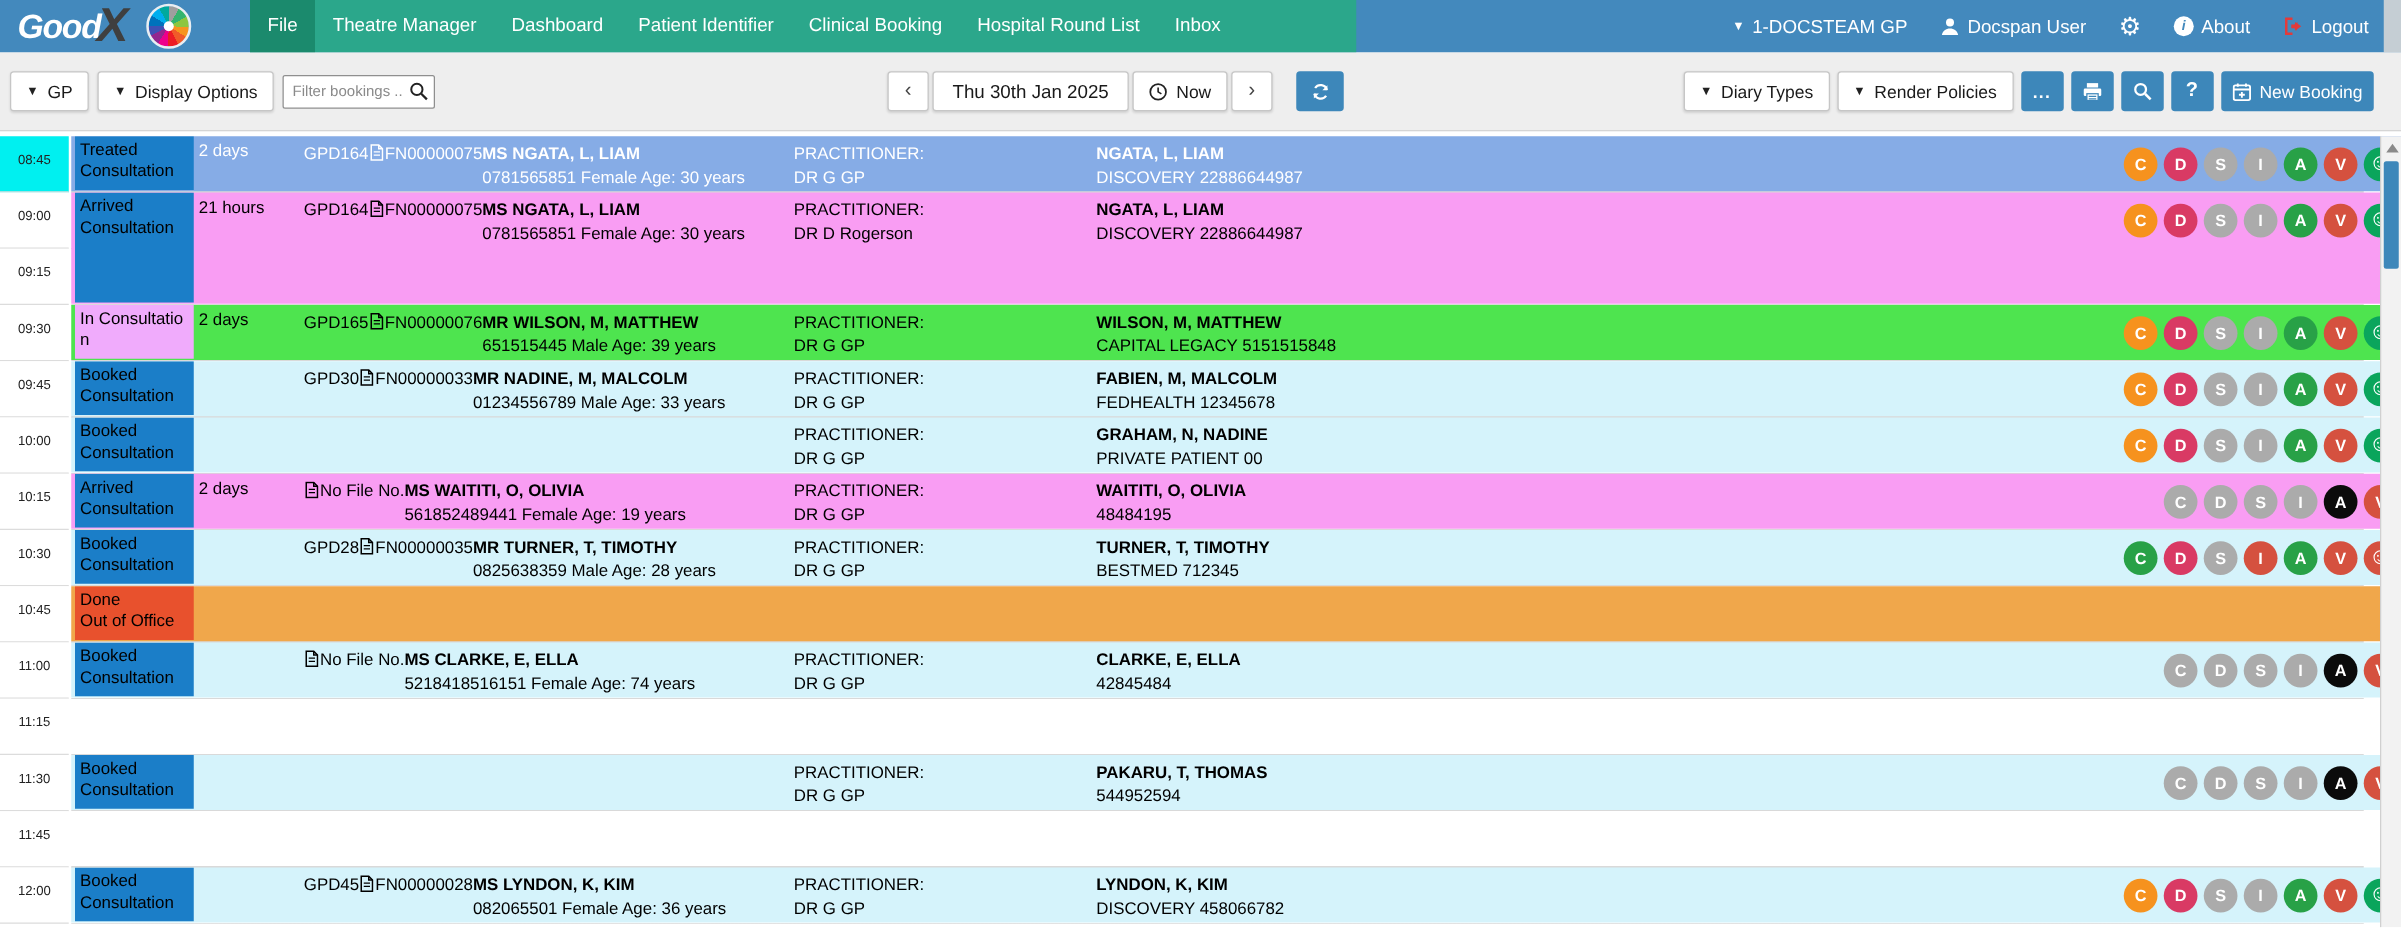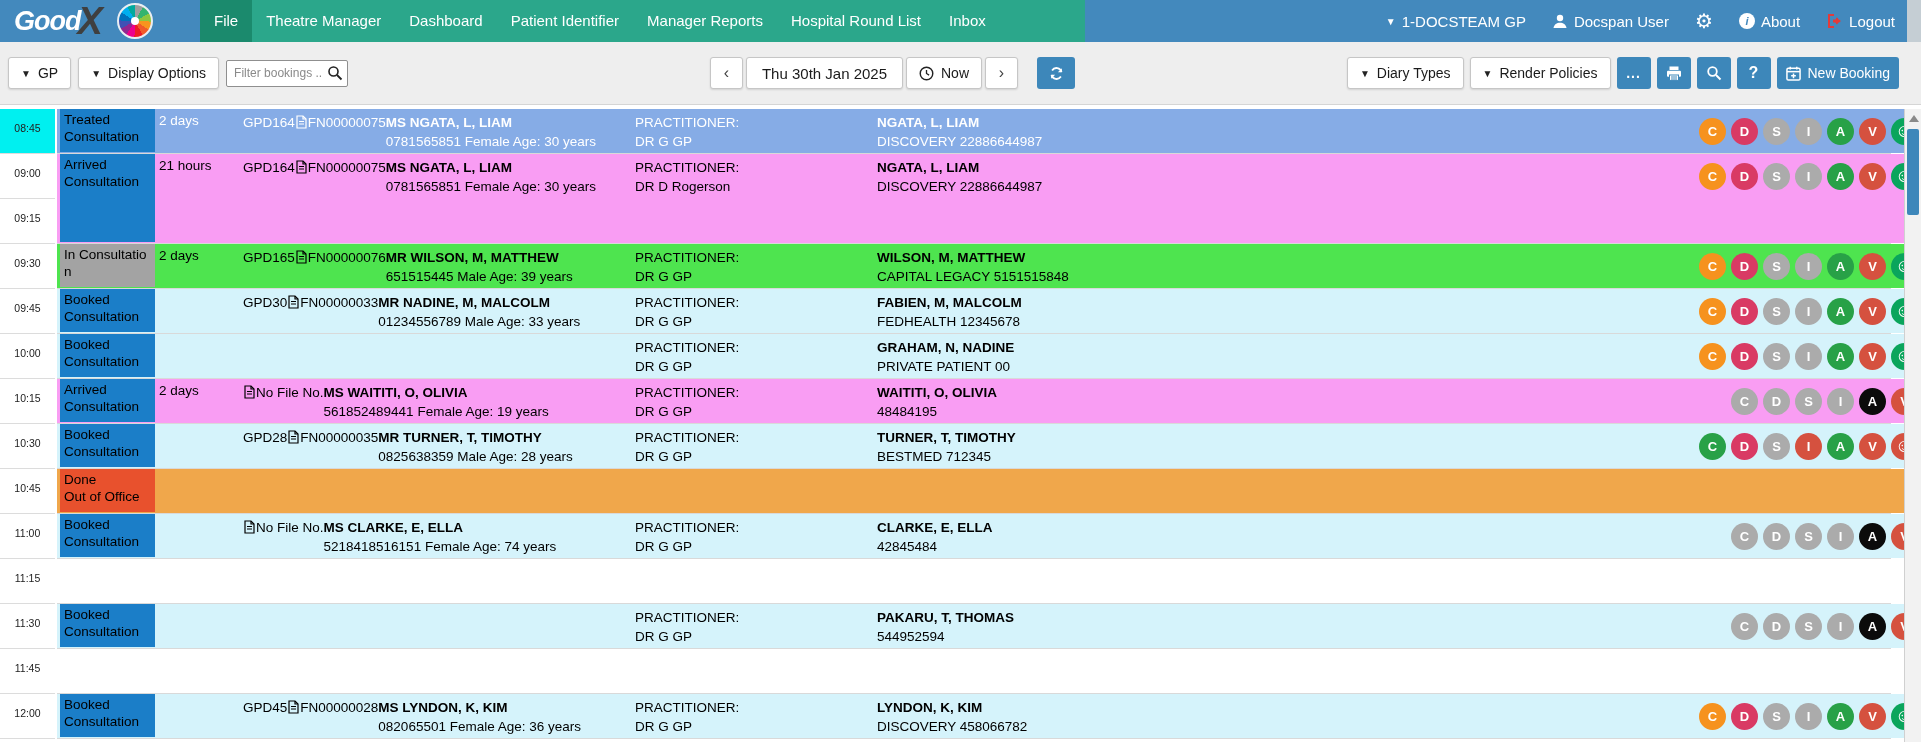--- a/index.html
+++ b/index.html
@@ -77,21 +77,21 @@
     <div class="logo">
       <span class="logo-good">Good</span>
       <span class="logo-x">X</span>
       <span class="pinwheel"></span>
     </div>
     <div class="nav">
         <div class="nav-item active">File</div>
         <div class="nav-item">Theatre Manager</div>
         <div class="nav-item">Dashboard</div>
         <div class="nav-item">Patient Identifier</div>
-        <div class="nav-item">Manager Reports</div>
+        <div class="nav-item">Clinical Booking</div>
         <div class="nav-item">Hospital Round List</div>
         <div class="nav-item">Inbox</div>
       </div>
     <div class="topbar-right">
       <span class="tr-item">
         <span class="caret">▼</span>
         <span>1-DOCSTEAM GP</span>
       </span>
       <span class="tr-item">
         <svg width="16" height="16" viewBox="0 0 16 16">
@@ -288,21 +288,21 @@
             <span class="badge" style="background: rgb(171, 171, 171);">S</span>
             <span class="badge" style="background: rgb(171, 171, 171);">I</span>
             <span class="badge" style="background: rgb(40, 161, 71);">A</span>
             <span class="badge" style="background: rgb(213, 81, 63);">V</span>
             <span class="badge sm" style="background: rgb(10, 165, 92);">☺</span>
             <span class="badge" style="background: rgb(59, 134, 187);"><span class="noteshape"></span></span>
           </div>
     <div class="accent" style="background: rgb(27, 126, 200);"></div>
   </div>
         <div class="booking" style="top: 135px; height: 44px; background: rgb(78, 228, 79); color: rgb(0, 0, 0);">
-    <div class="bstatus" style="background: #a3a3a3;">
+    <div class="bstatus" style="background: #f0abfc;">
             <div>In Consultation</div>
           </div>
     <div class="bdur">2 days</div>
     <div class="bfile">
       <span>GPD165</span><span class="doc-ic"><svg width="11" height="14" viewBox="0 0 11 14">
                 <path d="M1 1h6l3 3v9H1z" fill="none" stroke="currentColor" stroke-width="1.2"></path>
                 <path d="M7 1v3h3" fill="none" stroke="currentColor" stroke-width="1.2"></path>
                 <line x1="3" y1="6.5" x2="8" y2="6.5" stroke="currentColor" stroke-width="1"></line>
                 <line x1="3" y1="9" x2="8" y2="9" stroke="currentColor" stroke-width="1"></line>
               </svg></span><span>FN00000076</span><span class="namewrap"><span class="bold">MR WILSON, M, MATTHEW</span><br><span>651515445 Male Age: 39 years</span></span>

